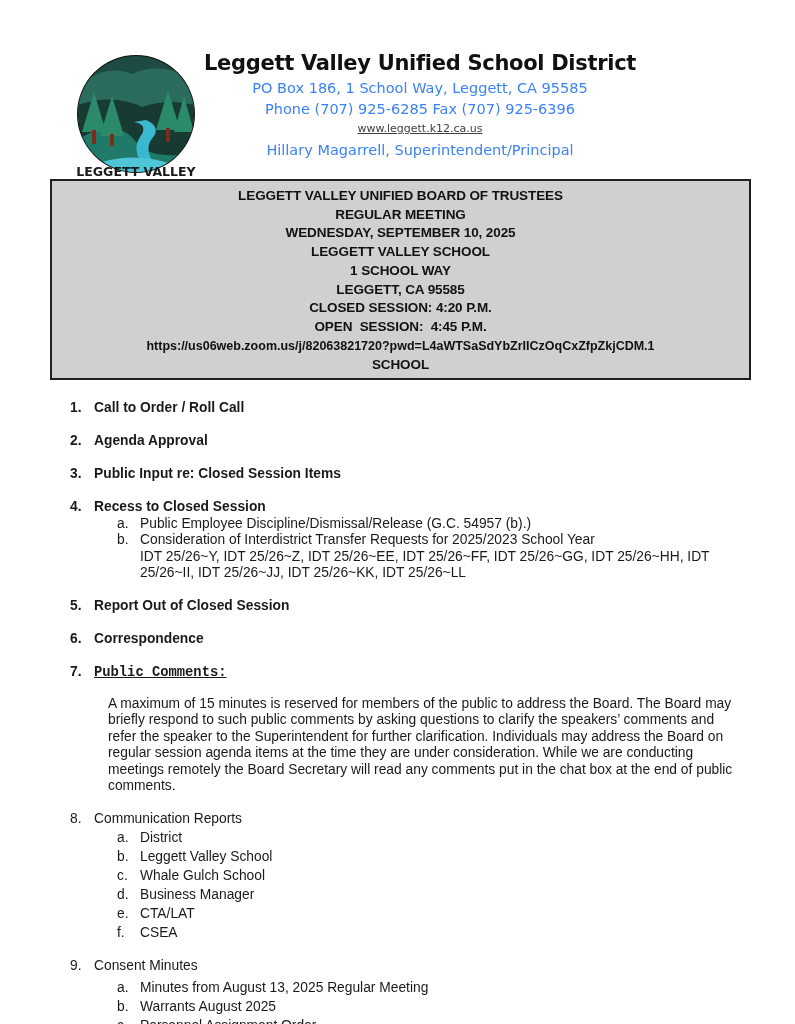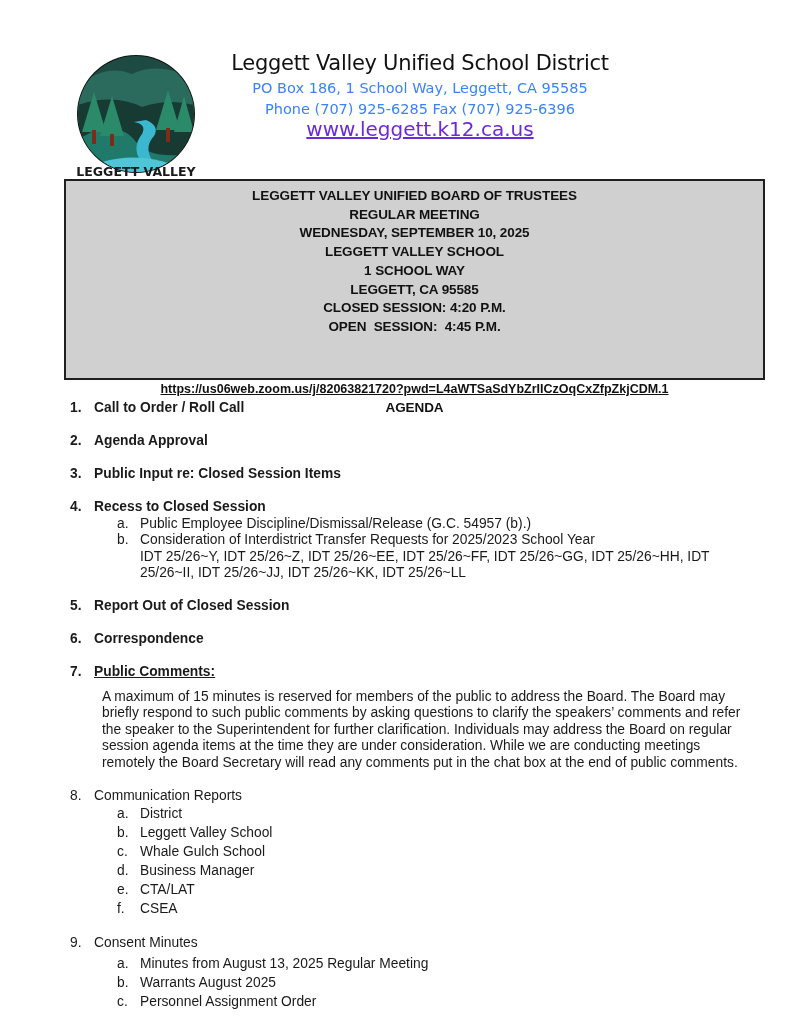--- a/index.html
+++ b/index.html
@@ -1,36 +1,36 @@
 <!DOCTYPE html>
 <html><head>
 <meta charset="utf-8">
 <style>
   html, body { margin: 0; padding: 0; background: #ffffff; }
   body { width: 795px; height: 1024px; position: relative; overflow: hidden; font-family: "Liberation Sans", sans-serif; color: #1a1a1a; }
 
   .letterhead { position: absolute; left: 70px; top: 38px; width: 560px; height: 140px; }
   .logo { position: absolute; left: 2px; top: 14px; width: 128px; height: 140px; }
   .lh-text { position: absolute; left: 130px; top: 10px; width: 440px; text-align: center; font-family: "DejaVu Sans", sans-serif; }
-  .lh-title { font-size: 21px; font-weight: normal; letter-spacing: -0.3px; color: #111; line-height: 30px; }
+  .lh-title { font-size: 21px; font-weight: bold; letter-spacing: -0.3px; color: #111; line-height: 30px; }
   .lh-line { font-size: 14.5px; line-height: 20.5px; color: #3b82f6; }
-  .lh-link { font-size: 20px; line-height: 20.5px; color: #6d28d9; text-decoration: underline; cursor: pointer; }
+  .lh-link { font-size: 11px; line-height: 20.5px; color: #404040; text-decoration: underline; cursor: pointer; }
 
-  .meeting-box { position: absolute; left: 64px; top: 179px; width: 701px; height: 201px; background: #d0d0d0; border: 2px solid #1f1f1f; box-sizing: border-box; text-align: center; padding-top: 6px; }
+  .meeting-box { position: absolute; left: 50px; top: 179px; width: 701px; height: 201px; background: #d0d0d0; border: 2px solid #1f1f1f; box-sizing: border-box; text-align: center; padding-top: 6px; }
   .mb-line { font-size: 13.5px; font-weight: bold; line-height: 18.7px; color: #111; letter-spacing: -0.1px; }
-  .mb-link { font-size: 12.5px; font-weight: bold; line-height: 19px; color: #111; text-decoration: underline; cursor: pointer; margin-top: 43px; }
+  .mb-link { font-size: 12.5px; font-weight: bold; line-height: 19px; color: #111; cursor: pointer; }
 
   .agenda { position: absolute; left: 70px; top: 400px; width: 680px; font-size: 13.8px; line-height: 16.5px; }
   .item { position: relative; padding-left: 24px; margin-bottom: 16.5px; }
   .item .num { position: absolute; left: 0; top: 0; }
   .item.bold .num, .item.bold .title { font-weight: bold; }
-  .title.u { text-decoration: underline; }
+  .title.u { text-decoration: underline; font-family: Liberation Mono, monospace; }
   .sub { position: relative; padding-left: 70px; }
   .sub .letter { position: absolute; left: 47px; top: 0; }
-  .para { margin: 8px; }
+  .para { margin: 14px; }
   .tall .sub { line-height: 19px; }
 </style>
 </head>
 <body>
 
 <div class="letterhead">
   <div class="logo">
     <svg width="128" height="140" viewBox="0 0 128 140">
       <defs>
           <clipPath id="c">
@@ -55,34 +55,35 @@
       </g>
       <text x="64" y="124" text-anchor="middle" font-family="DejaVu Sans, sans-serif" font-weight="bold" font-size="12.5" fill="#1a1a1a">LEGGETT VALLEY</text>
       <text x="64" y="135" text-anchor="middle" font-family="DejaVu Serif, serif" font-size="6.3" fill="#333">UNIFIED SCHOOL DISTRICT</text>
     </svg>
   </div>
   <div class="lh-text">
     <div class="lh-title">Leggett Valley Unified School District</div>
     <div class="lh-line">PO Box 186, 1 School Way, Leggett, CA  95585</div>
     <div class="lh-line">Phone (707) 925-6285  Fax (707) 925-6396</div>
     <div class="lh-link">www.leggett.k12.ca.us</div>
+    <div class="lh-line">Hillary Magarrell, Superintendent/Principal</div>
   </div>
 </div>
 
 <div class="meeting-box">
   <div class="mb-line">LEGGETT VALLEY UNIFIED BOARD OF TRUSTEES</div>
   <div class="mb-line">REGULAR MEETING</div>
   <div class="mb-line">WEDNESDAY, SEPTEMBER 10, 2025</div>
   <div class="mb-line">LEGGETT VALLEY SCHOOL</div>
   <div class="mb-line">1 SCHOOL WAY</div>
   <div class="mb-line">LEGGETT, CA 95585</div>
   <div class="mb-line">CLOSED SESSION: 4:20 P.M.</div>
   <div class="mb-line" style="white-space:pre">OPEN  SESSION:  4:45 P.M.</div>
   <div class="mb-link">https://us06web.zoom.us/j/82063821720?pwd=L4aWTSaSdYbZrIICzOqCxZfpZkjCDM.1</div>
-  <div class="mb-line">AGENDA</div>
+  <div class="mb-line">SCHOOL</div>
 </div>
 
 <div class="agenda">
   <div class="item bold">
     <span class="num">1.</span>
     <span class="title">Call to Order / Roll Call</span>
   </div>
   <div class="item bold">
     <span class="num">2.</span>
     <span class="title">Agenda Approval</span>

